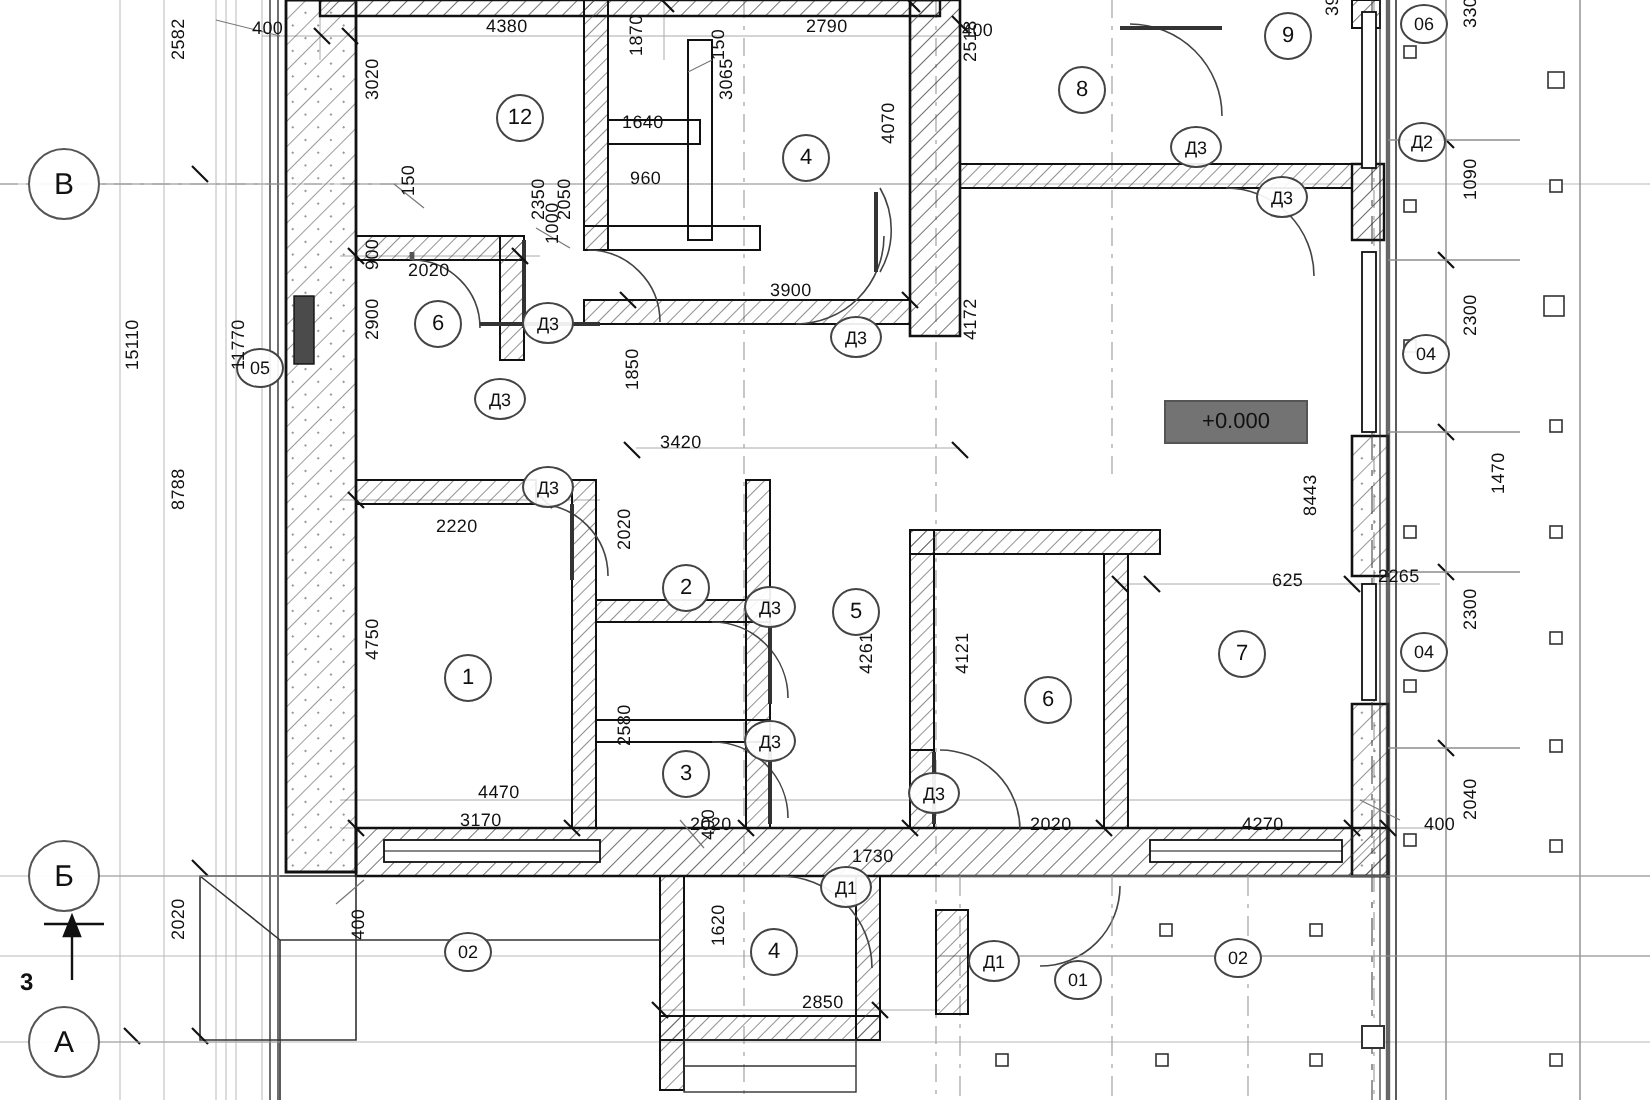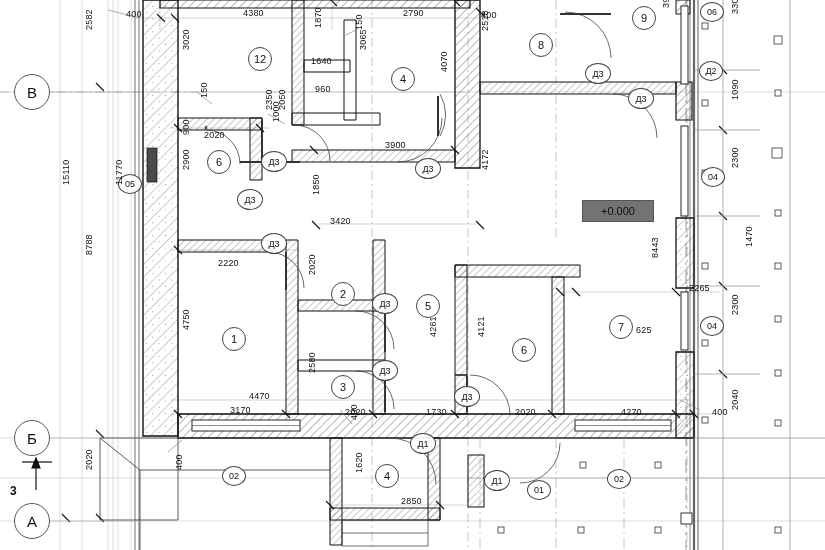--- a/index.html
+++ b/index.html
@@ -321,28 +321,28 @@
       <div class="lbl" style="left: 126px; top: 10px;">400</div>
       <div class="lbl" style="left: 243px; top: 9px;">4380</div>
       <div class="lbl" style="left: 392px; top: 9px; margin-left: 11px;">2790</div>
       <div class="lbl" style="left: 481px; top: 11px;">400</div>
       <div class="lbl" style="left: 311px; top: 57px;">1640</div>
       <div class="lbl" style="left: 315px; top: 85px;">960</div>
       <div class="lbl" style="left: 385px; top: 141px;">3900</div>
       <div class="lbl" style="left: 204px; top: 131px;">2020</div>
       <div class="lbl" style="left: 218px; top: 259px;">2220</div>
       <div class="lbl" style="left: 330px; top: 217px;">3420</div>
-      <div class="lbl" style="left: 239px; top: 392px; margin-left: 10px;">4470</div>
+      <div class="lbl" style="left: 239px; top: 392px;">4470</div>
       <div class="lbl" style="left: 230px; top: 406px;">3170</div>
       <div class="lbl" style="left: 345px; top: 408px;">2020</div>
-      <div class="lbl" style="left: 426px; top: 408px;">1730</div>
+      <div class="lbl" style="left: 426px; top: 424px;">1730</div>
       <div class="lbl" style="left: 515px; top: 408px;">2020</div>
       <div class="lbl" style="left: 621px; top: 408px;">4270</div>
       <div class="lbl" style="left: 712px; top: 408px;">400</div>
-      <div class="lbl" style="left: 636px; top: 286px; margin-top: 40px;">625</div>
+      <div class="lbl" style="left: 636px; top: 286px;">625</div>
       <div class="lbl" style="left: 689px; top: 284px;">2265</div>
       <div class="lbl" style="left: 401px; top: 497px;">2850</div>
       <div class="elev" style="width: 70px; height: 20px; left: 582px; top: 200px;">+0.000</div>
     </div>
 <div id="dimv-layer">
       <div class="lbl v" style="left: 85px; top: 30px;">2582</div>
       <div class="lbl v" style="left: 62px; top: 185px;">15110</div>
       <div class="lbl v" style="left: 115px; top: 185px;">11770</div>
       <div class="lbl v" style="left: 85px; top: 255px;">8788</div>
       <div class="lbl v" style="left: 85px; top: 470px;">2020</div>

